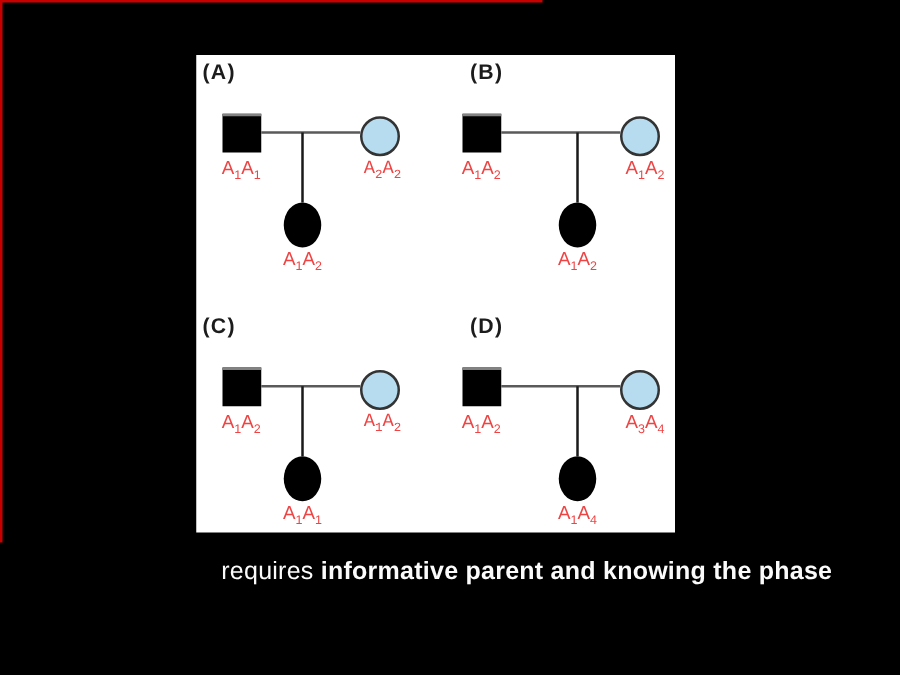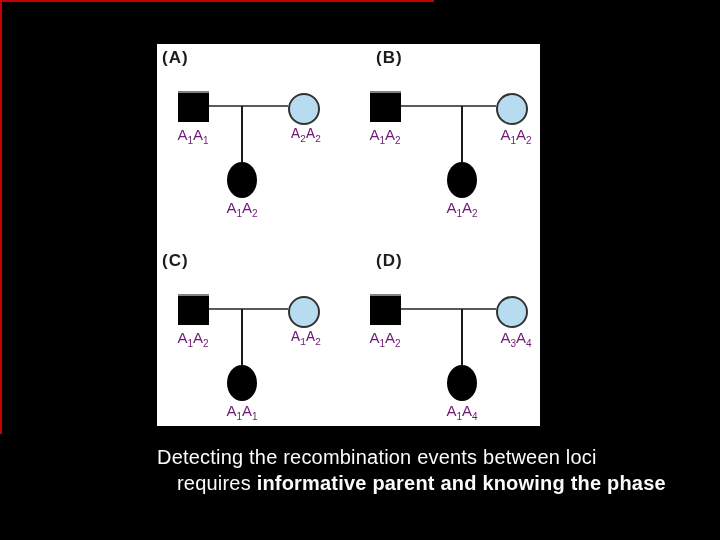--- a/index.html
+++ b/index.html
@@ -30,21 +30,21 @@
   .wide .hline{width:95px;}
 
   .vline{position:absolute;top:62px;width:2px;height:56px;background:#1a1a1a;}
   .narrow .vline{left:84px;}
   .wide .vline{left:112px;}
 
   .childc{position:absolute;top:118px;width:30px;height:36px;border-radius:50%;background:#000;}
   .narrow .childc{left:70px;}
   .wide .childc{left:98px;}
 
-  .gt{position:absolute;width:64px;text-align:center;font-size:15px;color:#701a75;
+  .gt{position:absolute;width:64px;text-align:center;font-size:15px;color:#ef4444;
       font-weight:500;white-space:nowrap;}
   .gt sub{font-size:10px;}
   .father-gt{left:4px;top:82px;}
   .narrow .mother-gt{left:117px;top:82px;font-family:Liberation Mono, monospace;}
   .wide .mother-gt{left:135px;top:82px;}
   .narrow .child-gt{left:53px;top:155px;}
   .wide .child-gt{left:81px;top:155px;}
 
   .caption{position:absolute;left:0;top:444px;width:720px;color:#fbfbfb;}
   .cap1{margin:0 0 0 157px;font-size:20px;letter-spacing:0.2px;line-height:26px;}
@@ -104,16 +104,15 @@
       <div class="circle" style="background:#b7dcef;"></div>
       <div class="childc"></div>
       <div class="gt father-gt"><span>A</span><sub>1</sub><span>A</span><sub>2</sub></div>
       <div class="gt mother-gt"><span>A</span><sub>3</sub><span>A</span><sub>4</sub></div>
       <div class="gt child-gt"><span>A</span><sub>1</sub><span>A</span><sub>4</sub></div>
     </div>
 
   </div>
 
   <div class="caption">
-    <p class="cap1">Detecting the recombination events between loci</p>
     <p class="cap2"><span>requires </span><b>informative parent and knowing the phase</b></p>
   </div>
 </div>
 
 </body></html>

